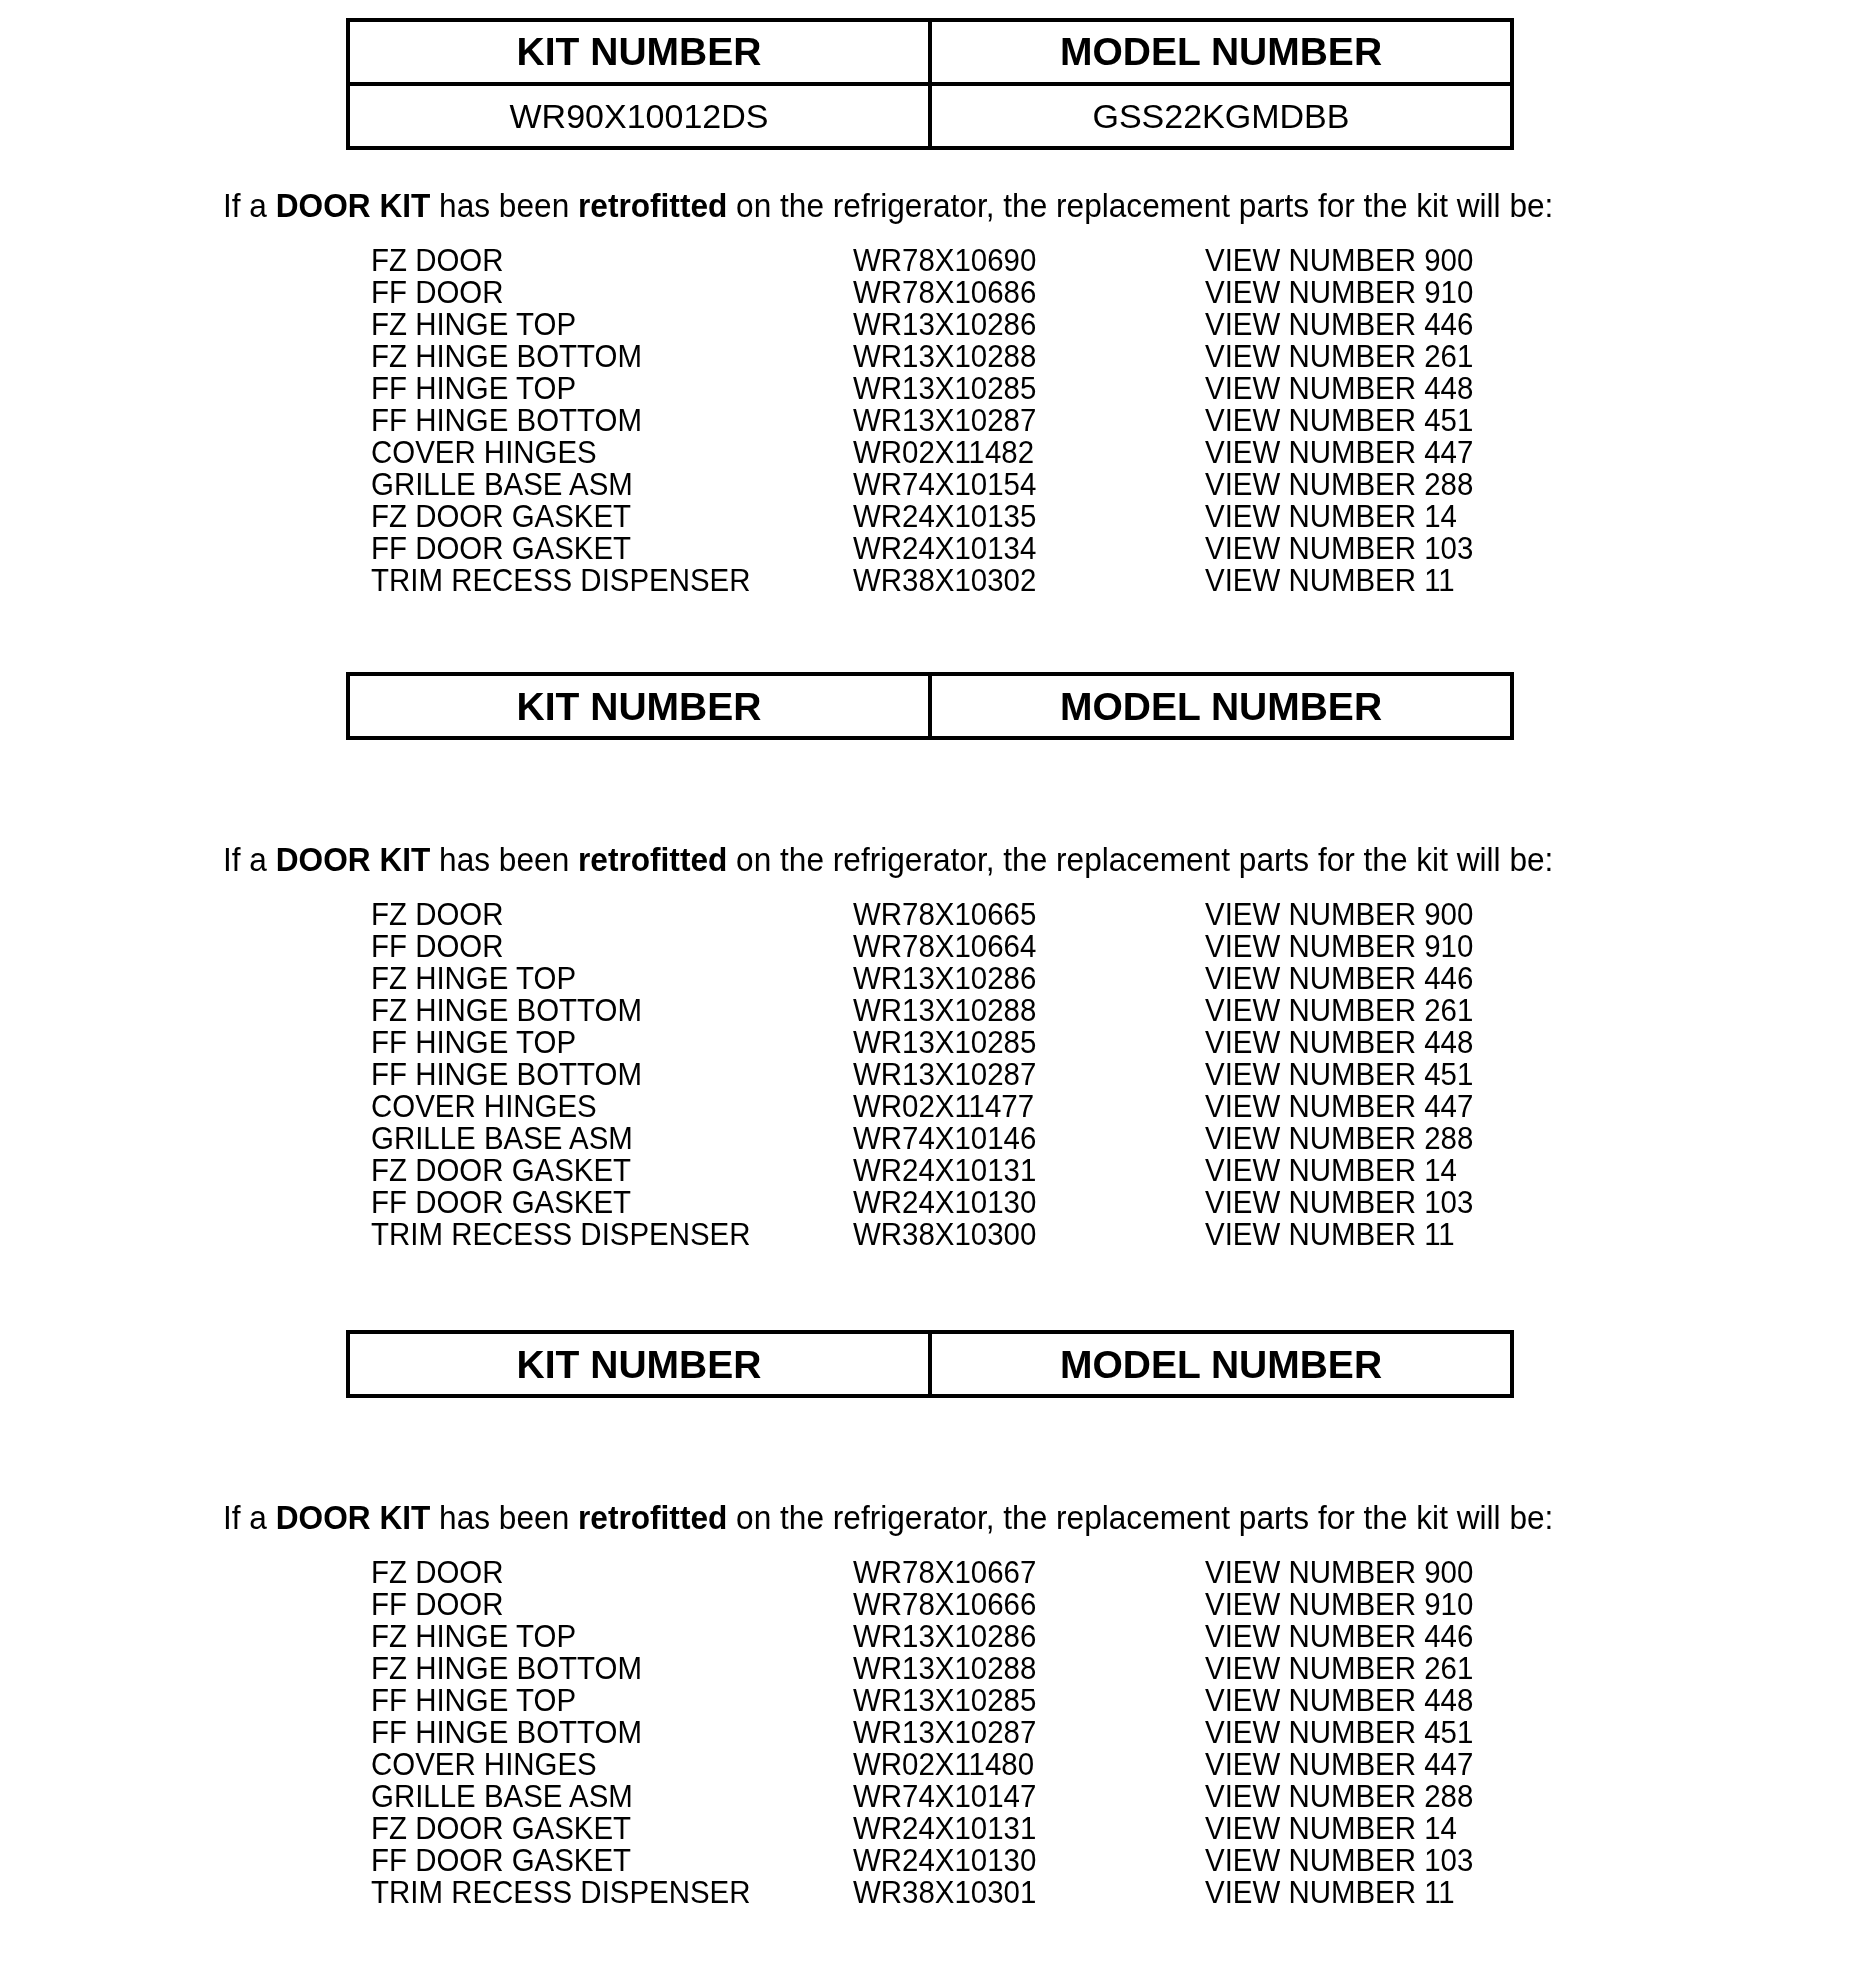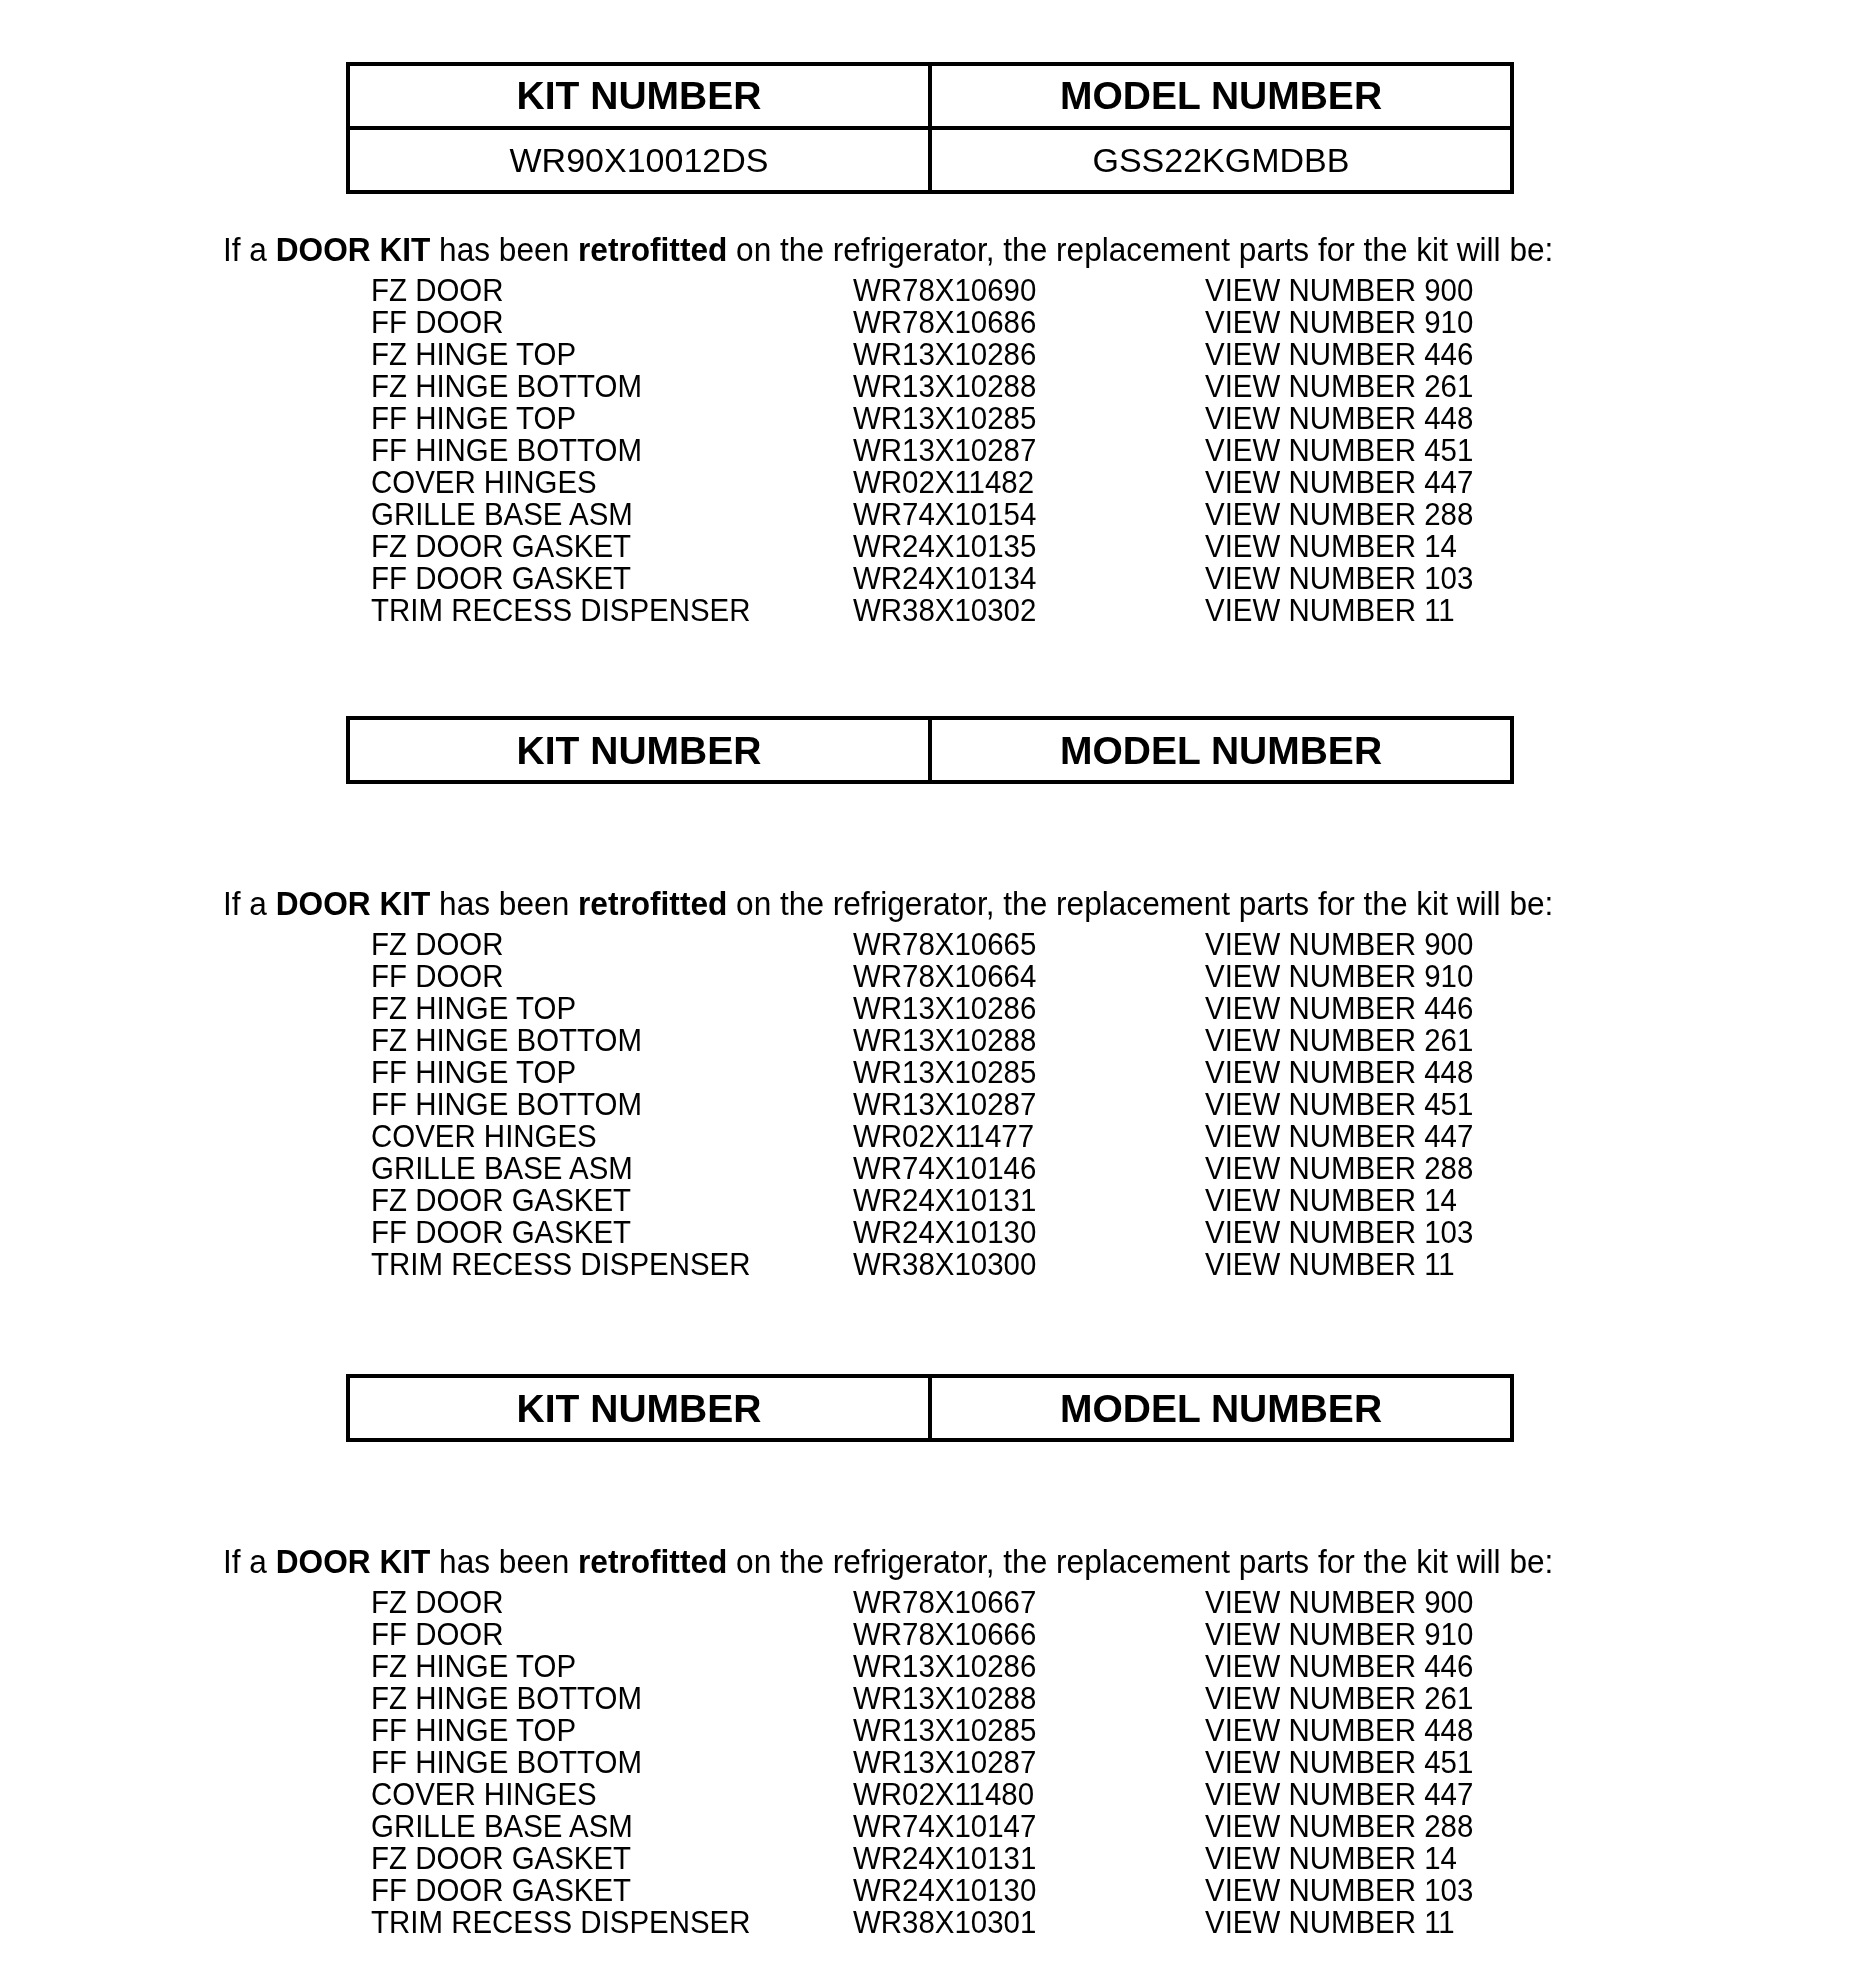--- a/index.html
+++ b/index.html
@@ -13,21 +13,20 @@
     font-family: "Liberation Sans", sans-serif;
     color: #000000;
     position: relative;
     overflow: hidden;
   }
 
   .page {
     position: relative;
     width: 1861px;
     height: 1554px;
-    margin-top: 44px;
   }
 
   
   .kit-section {
     position: absolute;
     left: 0;
     width: 1861px;
   }
 
   
@@ -72,21 +71,21 @@
     white-space: nowrap;
     transform: scaleX(0.93);
     transform-origin: left center;
   }
   .retrofit-note b { font-weight: bold; }
 
   
   .parts-list {
     position: absolute;
     left: 0;
-    top: 212px;
+    top: 226px;
     width: 1861px;
   }
   .parts-row {
     position: relative;
     height: 32px;
     width: 1861px;
   }
   .parts-row > span {
     position: absolute;
     top: 0;

